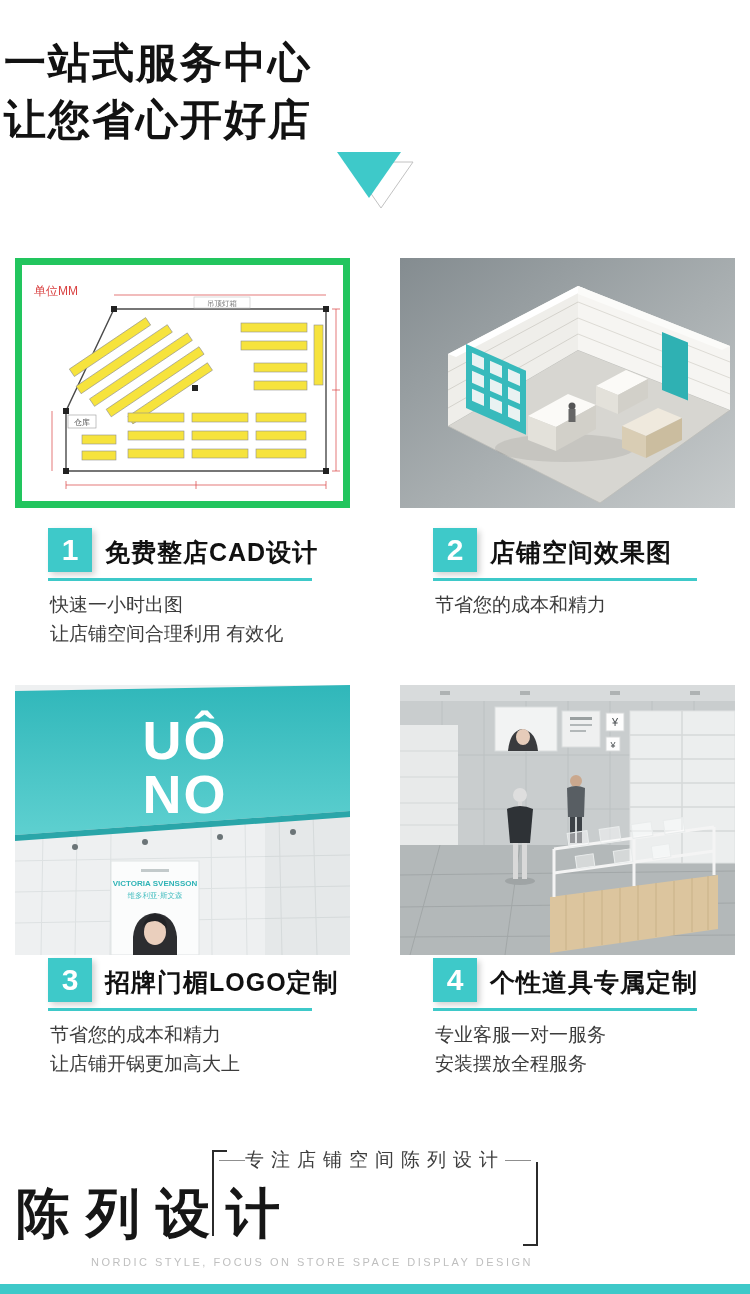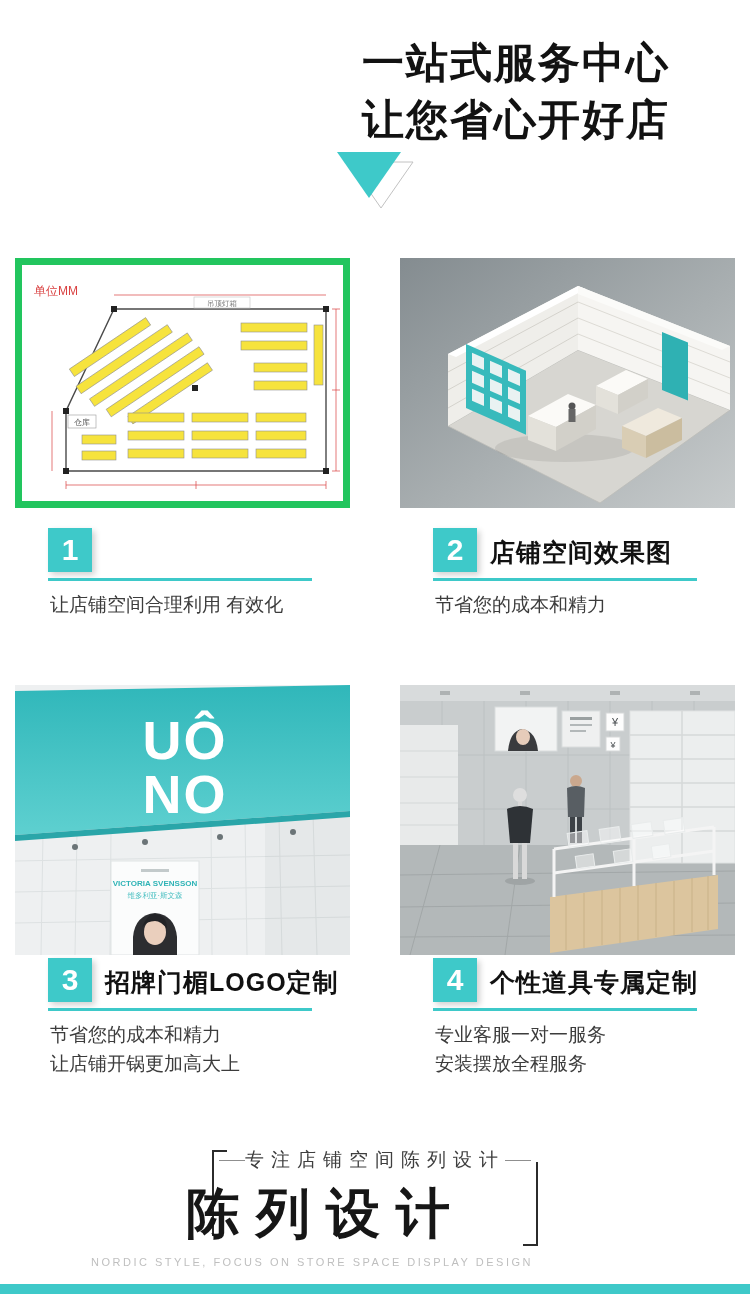--- a/index.html
+++ b/index.html
@@ -2,21 +2,21 @@
 <html><head>
 <meta charset="utf-8">
 <style>
   * { margin:0; padding:0; box-sizing:border-box; }
   :root { --teal:#3EC9C9; }
   html,body { background:#fff; }
   body { font-family:"Liberation Sans", sans-serif; }
   .page { position:relative; width:750px; height:1294px; margin:0 auto; background:#ffffff; overflow:hidden; }
 
   
-  .hero-title { position:absolute; top:34px; left:12px; width:658px; text-align:right;
+  .hero-title { position:absolute; top:34px; left:4px; width:658px; text-align:left;
     font-size:42px; font-weight:800; color:#121212; line-height:57px; letter-spacing:2px; }
   .tri-wrap { position:absolute; left:333px; top:148px; width:84px; height:62px; }
 
   
   .img-box { position:absolute; overflow:hidden; background:#f4f4f4; }
   .pos-img1 { left:15px;  top:258px; width:335px; height:250px; border:7px solid #22c55e; background:#fff; }
   .pos-img2 { left:400px; top:258px; width:335px; height:250px; }
   .pos-img3 { left:15px;  top:685px; width:335px; height:270px; }
   .pos-img4 { left:400px; top:685px; width:335px; height:270px; }
   .img-box svg { display:block; }
@@ -34,21 +34,21 @@
     color:#111; white-space:nowrap; letter-spacing:1px; }
   .cap-line { position:absolute; left:0; top:50px; width:264px; height:3px; background:var(--teal); }
   .cap-desc { position:absolute; left:2px; top:62px; font-size:19px; color:#3c3c3c;
     line-height:29px; white-space:nowrap; }
 
   
   .sub-row { position:absolute; top:1148px; left:0; width:750px; height:24px;
     display:flex; align-items:center; justify-content:center; }
   .dash { width:26px; height:1px; background:#8f8f8f; }
   .sub-text { font-size:19px; letter-spacing:7px; color:#3f3f3f; }
-  .brand-title { position:absolute; top:1178px; left:0; width:636px; text-align:center;
+  .brand-title { position:absolute; top:1178px; left:0; width:636px; text-align:left;
     font-size:54px; font-weight:700; letter-spacing:16px; text-indent:16px; color:#161616; }
   .brand-en { position:absolute; top:1256px; left:0; width:624px; text-align:center;
     font-size:11px; letter-spacing:2.5px; color:#bfbfbf; white-space:nowrap; }
   .corner { position:absolute; }
   .corner-left  { left:212px; top:1150px; width:15px; height:86px;
     border-left:2px solid #2b2b2b; border-top:2px solid #2b2b2b; }
   .corner-right { left:523px; top:1162px; width:15px; height:84px;
     border-right:2px solid #2b2b2b; border-bottom:2px solid #2b2b2b; }
 
   .bottom-strip { position:absolute; left:0; top:1284px; width:750px; height:10px; background:var(--teal); }
@@ -331,22 +331,24 @@
           <rect x="176" y="170" width="18" height="13" transform="rotate(-8 185 176)"></rect>
           <rect x="214" y="165" width="18" height="13" transform="rotate(-8 223 171)"></rect>
           <rect x="252" y="160" width="18" height="13" transform="rotate(-8 261 166)"></rect>
         </g>
       </g>
     </svg>
   </div>
 
   <section class="cap pos-cap1">
     <div class="badge">1</div>
+    <h2 class="cap-title">免费整店CAD设计</h2>
     <div class="cap-line"></div>
     <div class="cap-desc">
+      <div>快速一小时出图</div>
       <div>让店铺空间合理利用 有效化</div>
     </div>
   </section>
 
   <section class="cap pos-cap2">
     <div class="badge">2</div>
     <h2 class="cap-title">店铺空间效果图</h2>
     <div class="cap-line"></div>
     <div class="cap-desc">
       <div>节省您的成本和精力</div>

